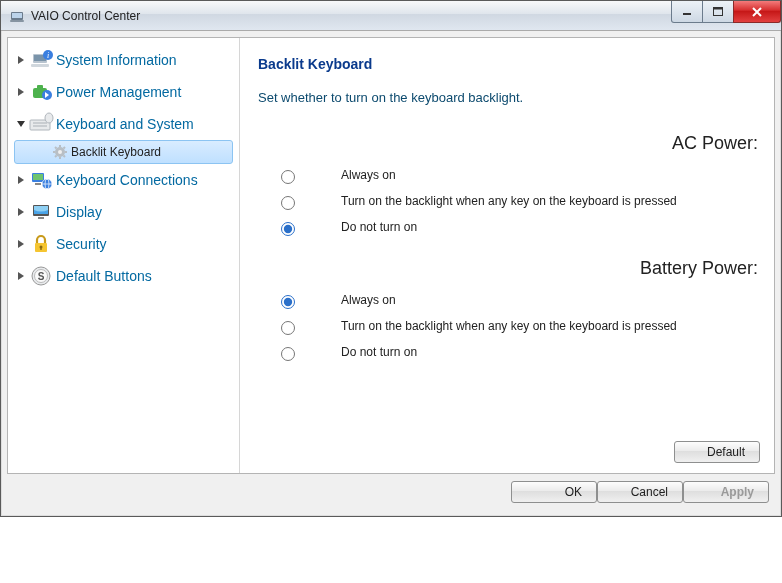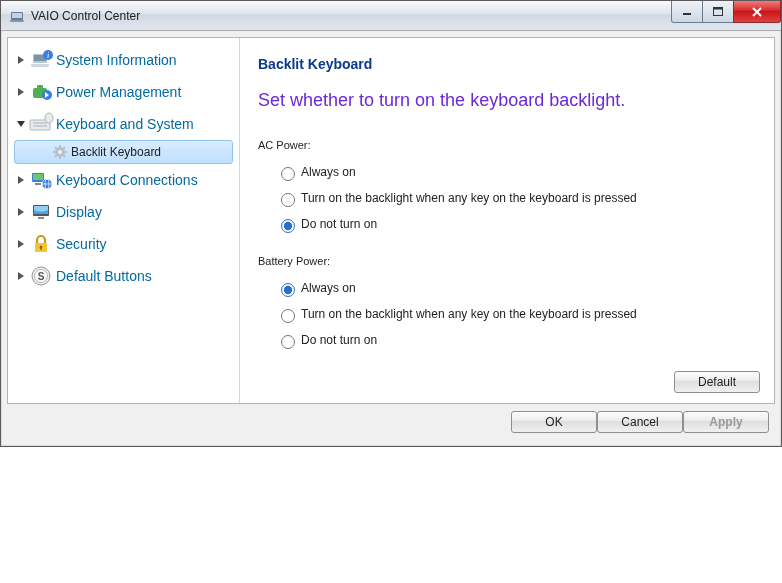--- a/index.html
+++ b/index.html
@@ -1,17 +1,17 @@
 <!DOCTYPE html>
 <html><head>
 <meta charset="utf-8">
 <style>
   * { box-sizing: border-box; }
   html, body { margin:0; padding:0; font-family: "Segoe UI", Tahoma, sans-serif; font-size: 12px; background:#fff; }
-  .window { width:782px; height:447px; border:1px solid #5a5a5a; background:#f0f0f0; display:flex; flex-direction:column; box-shadow:0 0 0 1px #ddd inset; }
+  .window { width:782px; height:517px; border:1px solid #5a5a5a; background:#f0f0f0; display:flex; flex-direction:column; box-shadow:0 0 0 1px #ddd inset; }
 
   
   .titlebar { height:30px; background:linear-gradient(to bottom,#f8f9fa,#dfe5ec 45%,#d0d8e2 46%,#e0e7f0); border-bottom:1px solid #aaa; display:flex; align-items:center; padding-left:8px; position:relative; }
   .titlebar .appicon { width:16px; height:16px; margin-right:6px; }
   .titlebar .title { color:#222; font-size:12px; }
   .winbtns { position:absolute; right:0; top:0; display:flex; height:22px; }
   .winbtn { width:32px; height:22px; border:1px solid #6b7b8c; border-top:none; display:flex; align-items:center; justify-content:center; background:linear-gradient(#edf2f7,#cdd8e4); margin-left:-1px; }
   .winbtn.min { border-bottom-left-radius:3px; }
   .winbtn.close { width:48px; background:linear-gradient(#f37b7b,#d62d2d 45%,#c41515 46%,#e24040); border-color:#8a2a2a; border-bottom-right-radius:3px; }
   .winbtn svg { display:block; }
@@ -28,30 +28,30 @@
   .nav-item .label { font-size:14px; color:#0369a1; white-space:nowrap; }
   .nav-item.expanded .disclosure svg { transform: rotate(0deg); }
   .sub-item { display:flex; align-items:center; height:26px; padding-left:34px; cursor:default; border-radius:3px; margin:0 4px; }
   .sub-item .icon { width:22px; display:flex; justify-content:center; align-items:center; }
   .sub-item .label { font-size:12px; color:#222; }
   .sub-item.selected { background:linear-gradient(#d9ecff,#bfe0ff); border:1px solid #8cc4f2; height:24px; }
 
   
   .content { flex:1; padding:18px 16px 10px 18px; display:flex; flex-direction:column; position:relative; }
   .content h1 { margin:0 0 18px 0; font-size:14px; font-weight:bold; color:#0a3a8c; }
-  .desc { margin:0 0 24px 0; font-size:18px; color:#6d28d9; }
-  .section-label { font-size:11px; color:#222; margin:4px 0 8px 0; }
+  .desc { margin:0 0 24px 0; font-size:13px; color:#0c4a6e; }
+  .section-label { font-size:18px; color:#222; margin:4px 0 8px 0;text-align:right; }
   .radio-group { margin-left:18px; margin-bottom:14px; }
-  .radio-row { display:flex; align-items:center; height:26px; font-size:12px; color:#222; }
+  .radio-row { display:flex; align-items:center; height:26px; font-size:12px; color:#222;gap:40px; }
   .radio-row input[type=radio] { width:14px; height:14px; margin-right:6px; accent-color:#2a6fc9; }
   .content .default-row { position:absolute; right:14px; bottom:10px; }
 
   
   .footer { height:36px; display:flex; justify-content:flex-end; align-items:center; gap:0; padding-right:6px; }
-  button.win7 { min-width:86px; height:22px; padding:0 14px; font-size:12px; font-family:inherit; background:linear-gradient(#fdfdfd,#ebebeb 45%,#dedede 46%,#f0f0f0); border:1px solid #8e8f8f; border-radius:3px; color:#222; }
+  button.win7 { min-width:86px; height:22px; padding:0 14px; font-size:12px; font-family:inherit; background:linear-gradient(#fdfdfd,#ebebeb 45%,#dedede 46%,#f0f0f0); border:1px solid #8e8f8f; border-radius:3px; color:#222;text-align:right; }
   button.win7:disabled { color:#9a9a9a;font-weight:bold; }
 
 </style>
 </head>
 <body>
 
 <div class="window">
 
   <div class="titlebar">
     <span class="appicon">

